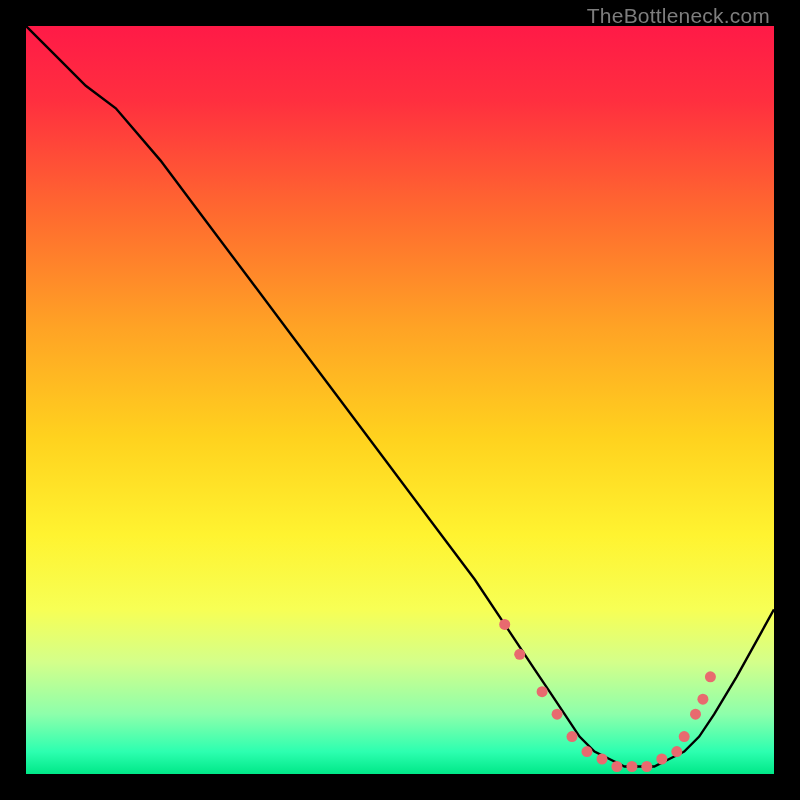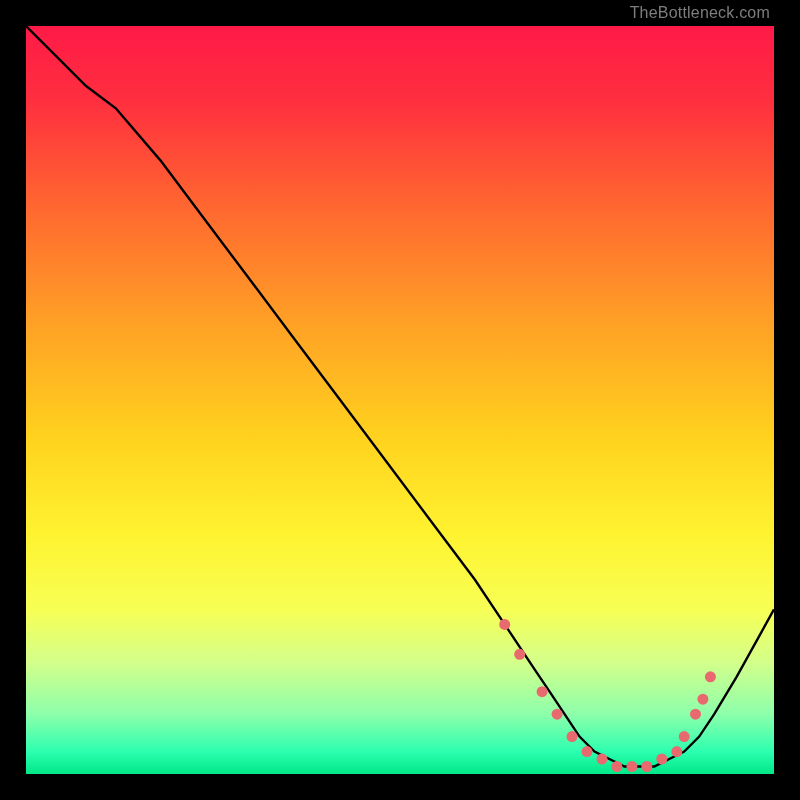--- a/index.html
+++ b/index.html
@@ -24,21 +24,21 @@
     left: 0;
     top: 0;
     width: 748px;
     height: 748px;
   }
   .watermark {
     position: absolute;
     top: 4px;
     right: 30px;
     color: #7d7d7d;
-    font-size: 16px;
+    font-size: 21px;
     font-weight: 400;
     letter-spacing: 0.2px;
   }
 </style>
 </head>
 <body>
 
 <div class="frame">
   <svg class="plot" viewBox="0 0 748 748" preserveAspectRatio="none">
     <defs>

